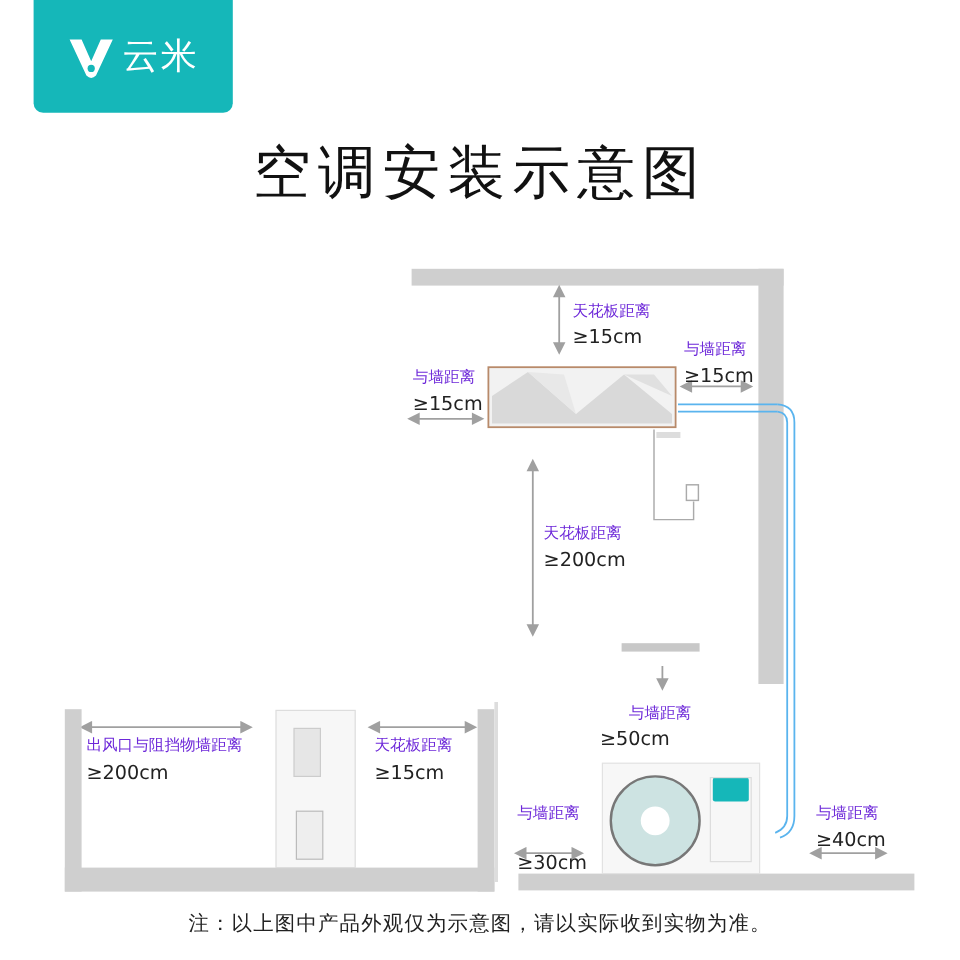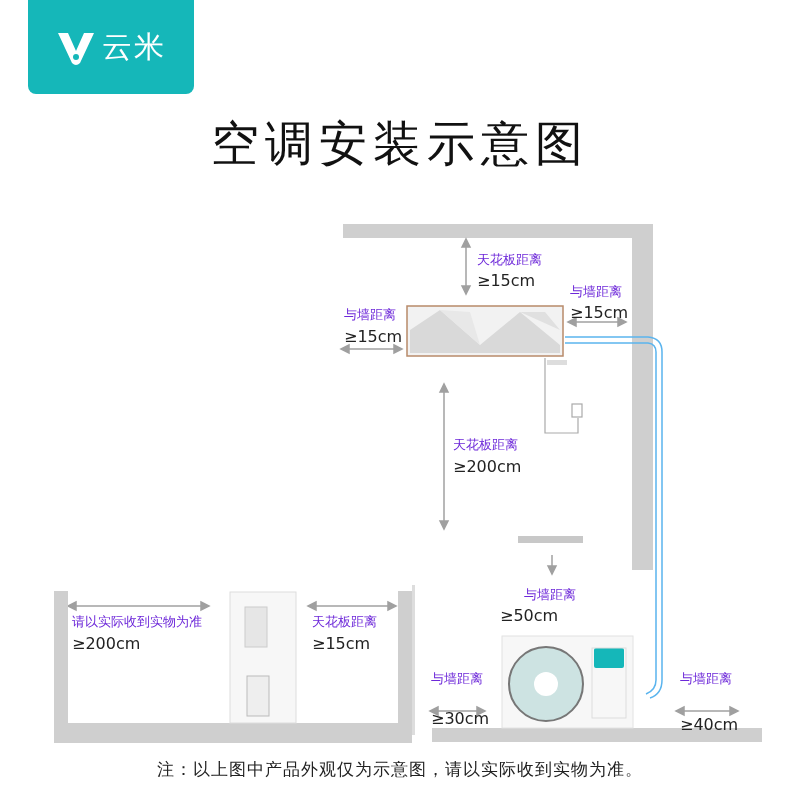--- a/index.html
+++ b/index.html
@@ -104,25 +104,25 @@
 
 <div class="abs lbl" style="left:477px;top:248px">天花板距离</div>
 <div class="abs val" style="left:477px;top:270px">≥15cm</div>
 <div class="abs lbl" style="left:344px;top:303px">与墙距离</div>
 <div class="abs val" style="left:344px;top:326px">≥15cm</div>
 <div class="abs lbl" style="left:570px;top:280px">与墙距离</div>
 <div class="abs val" style="left:570px;top:302px">≥15cm</div>
 <div class="abs lbl" style="left:453px;top:433px">天花板距离</div>
 <div class="abs val" style="left:453px;top:456px">≥200cm</div>
 
-<div class="abs lbl" style="left:72px;top:610px">请以实际收到实物为准</div>
+<div class="abs lbl" style="left:72px;top:610px">出风口与阻挡物墙距离</div>
 <div class="abs val" style="left:72px;top:633px">≥200cm</div>
 <div class="abs lbl" style="left:312px;top:610px">天花板距离</div>
 <div class="abs val" style="left:312px;top:633px">≥15cm</div>
 
 <div class="abs lbl" style="left:524px;top:583px">与墙距离</div>
 <div class="abs val" style="left:500px;top:605px">≥50cm</div>
 <div class="abs lbl" style="left:431px;top:667px">与墙距离</div>
 <div class="abs val" style="left:431px;top:708px">≥30cm</div>
 <div class="abs lbl" style="left:680px;top:667px">与墙距离</div>
-<div class="abs val" style="left:680px;top:714px">≥40cm</div>
+<div class="abs val" style="left:680px;top:689px">≥40cm</div>
 
 <div class="abs note">注：以上图中产品外观仅为示意图，请以实际收到实物为准。</div>
 
 </body></html>

